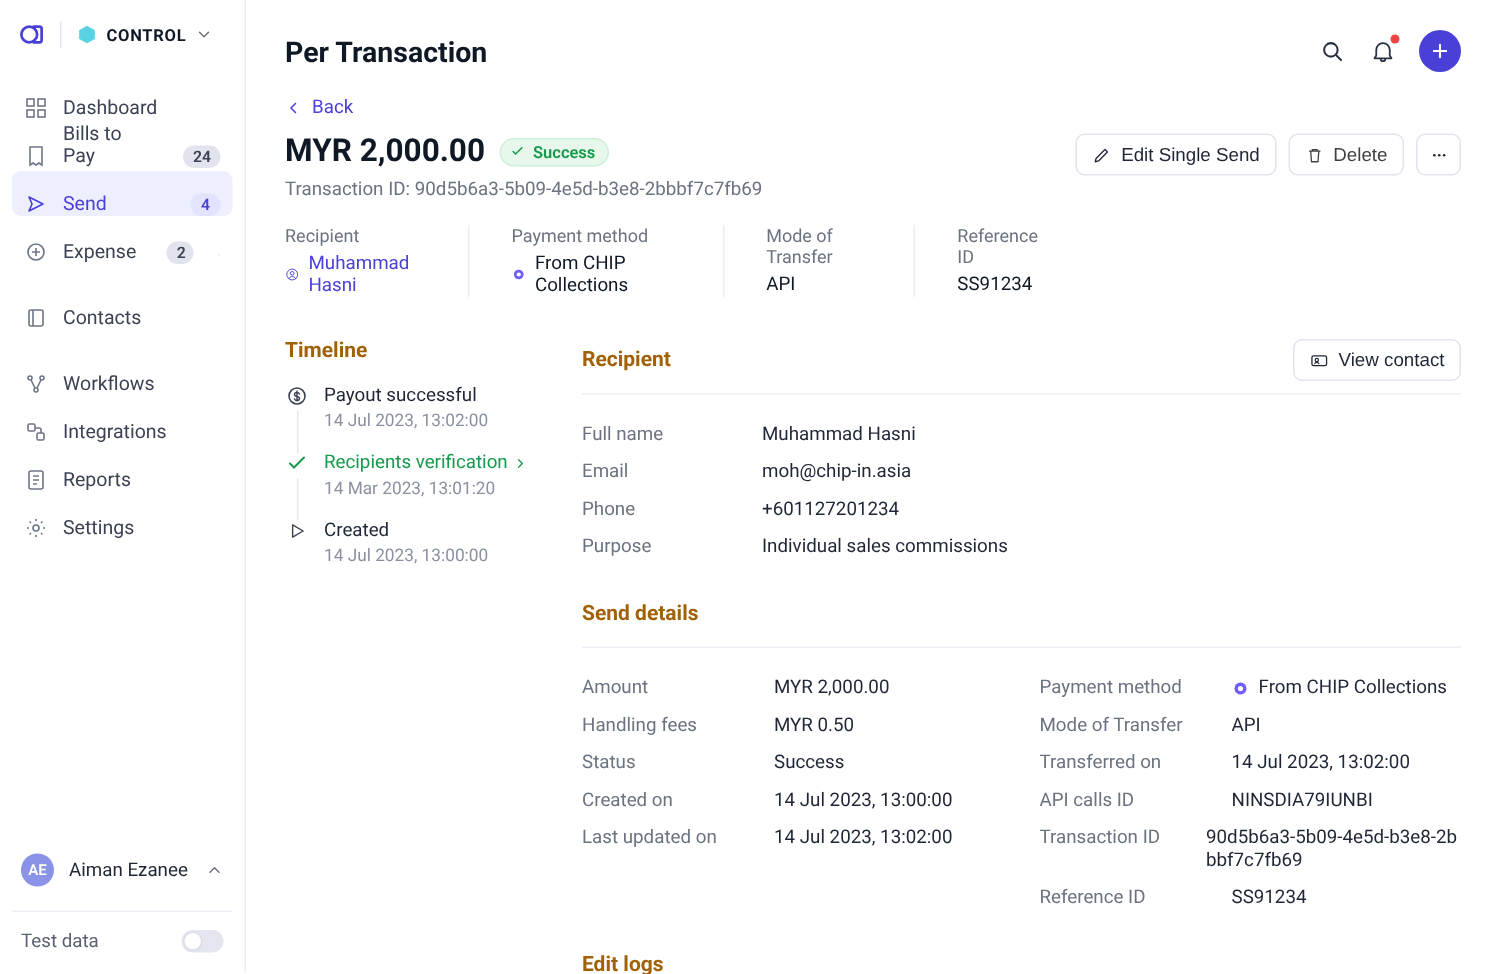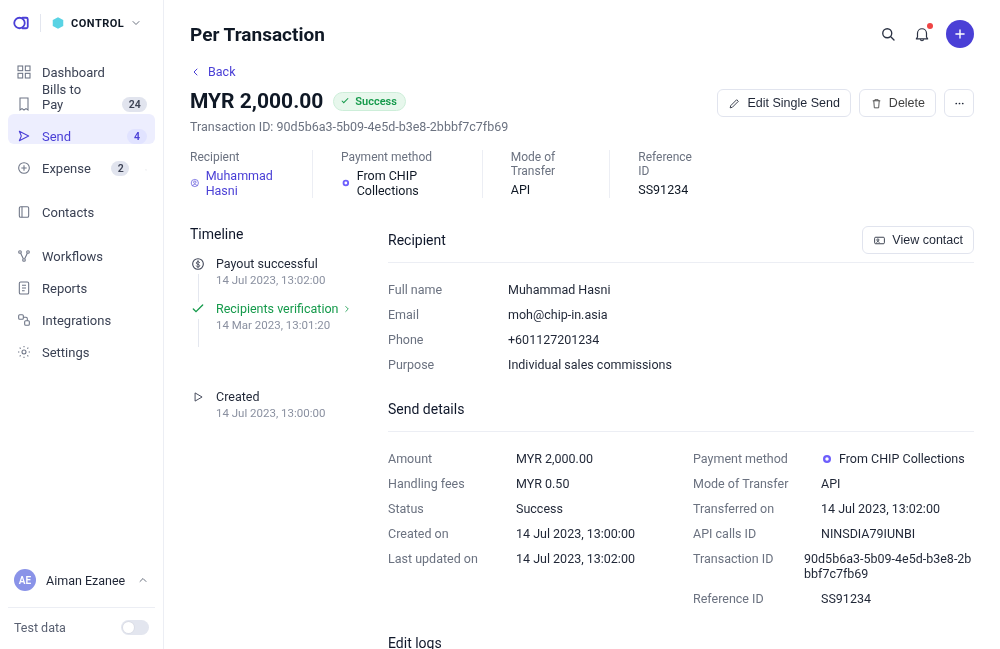--- a/index.html
+++ b/index.html
@@ -123,24 +123,24 @@
   .header-left { flex:1; }
 
   .content-grid {
     display:grid;
     grid-template-columns: 180px 1fr;
     gap: 10px 18px;
     margin-top:24px;
   }
 
   
-  .section-title { font-size:14px; font-weight:400; color:#0f172a; margin-bottom:14px; }
+  .section-title { font-size:14px; font-weight:700; color:#a16207; margin-bottom:14px; }
   .timeline { display:flex; flex-direction:column; }
   .tl-item { display:flex; gap:10px; position:relative; padding-bottom:14px;}
-  .tl-item:last-child { padding-bottom:0;margin-top:43px; }
+  .tl-item:last-child { padding-bottom:0; }
   .tl-icon { width:16px; height:16px; color:#3c4254; display:flex; align-items:center; justify-content:center; z-index:1; }
   .tl-item.success .tl-icon { color:#159a4b; }
   .tl-line { position:absolute; left:7.5px; top:18px; bottom:-1px; width:1px; background:#e4e7ef; }
   .tl-item:last-child .tl-line { display:none; }
   .tl-body { display:flex; flex-direction:column; gap:2px; }
   .tl-title { font-size:12.5px; color:#1f2636; display:flex; align-items:center; gap:4px;}
   .tl-item.link .tl-title { color:#159a4b; }
   .tl-title svg{ width:10px; height:10px; }
   .tl-time { font-size:11.5px; color:#8a90a0; }
 
@@ -253,35 +253,35 @@
               <circle cx="18" cy="6" r="2" stroke="currentColor" stroke-width="1.6" fill="none"></circle>
               <circle cx="12" cy="18" r="2" stroke="currentColor" stroke-width="1.6" fill="none"></circle>
               <path d="M7 8l4 8M17 8l-4 8" stroke="currentColor" stroke-width="1.6"></path>
             </svg>
           </span>
         <span>Workflows</span>
       </div>
       <div class="nav-item">
         <span class="icon">
             <svg viewBox="0 0 24 24" width="16" height="16">
-              <rect x="5" y="3" width="14" height="18" rx="2" stroke="currentColor" stroke-width="1.6" fill="none"></rect>
-              <path d="M9 8h6M9 12h6M9 16h4" stroke="currentColor" stroke-width="1.6"></path>
-            </svg>
-          </span>
-        <span>Reports</span>
-      </div>
-      <div class="nav-item">
-        <span class="icon">
-            <svg viewBox="0 0 24 24" width="16" height="16">
               <rect x="4" y="4" width="7" height="7" rx="1.5" stroke="currentColor" stroke-width="1.6" fill="none"></rect>
               <rect x="13" y="13" width="7" height="7" rx="1.5" stroke="currentColor" stroke-width="1.6" fill="none"></rect>
               <path d="M11 8h4a2 2 0 0 1 2 2v3" stroke="currentColor" stroke-width="1.6" fill="none"></path>
             </svg>
           </span>
         <span>Integrations</span>
+      </div>
+      <div class="nav-item">
+        <span class="icon">
+            <svg viewBox="0 0 24 24" width="16" height="16">
+              <rect x="5" y="3" width="14" height="18" rx="2" stroke="currentColor" stroke-width="1.6" fill="none"></rect>
+              <path d="M9 8h6M9 12h6M9 16h4" stroke="currentColor" stroke-width="1.6"></path>
+            </svg>
+          </span>
+        <span>Reports</span>
       </div>
       <div class="nav-item">
         <span class="icon">
             <svg viewBox="0 0 24 24" width="16" height="16">
               <circle cx="12" cy="12" r="3" stroke="currentColor" stroke-width="1.6" fill="none"></circle>
               <path d="M12 3v2M12 19v2M3 12h2M19 12h2M5.5 5.5l1.5 1.5M17 17l1.5 1.5M18.5 5.5 17 7M7 17l-1.5 1.5" stroke="currentColor" stroke-width="1.6"></path>
             </svg>
           </span>
         <span>Settings</span>
       </div>

